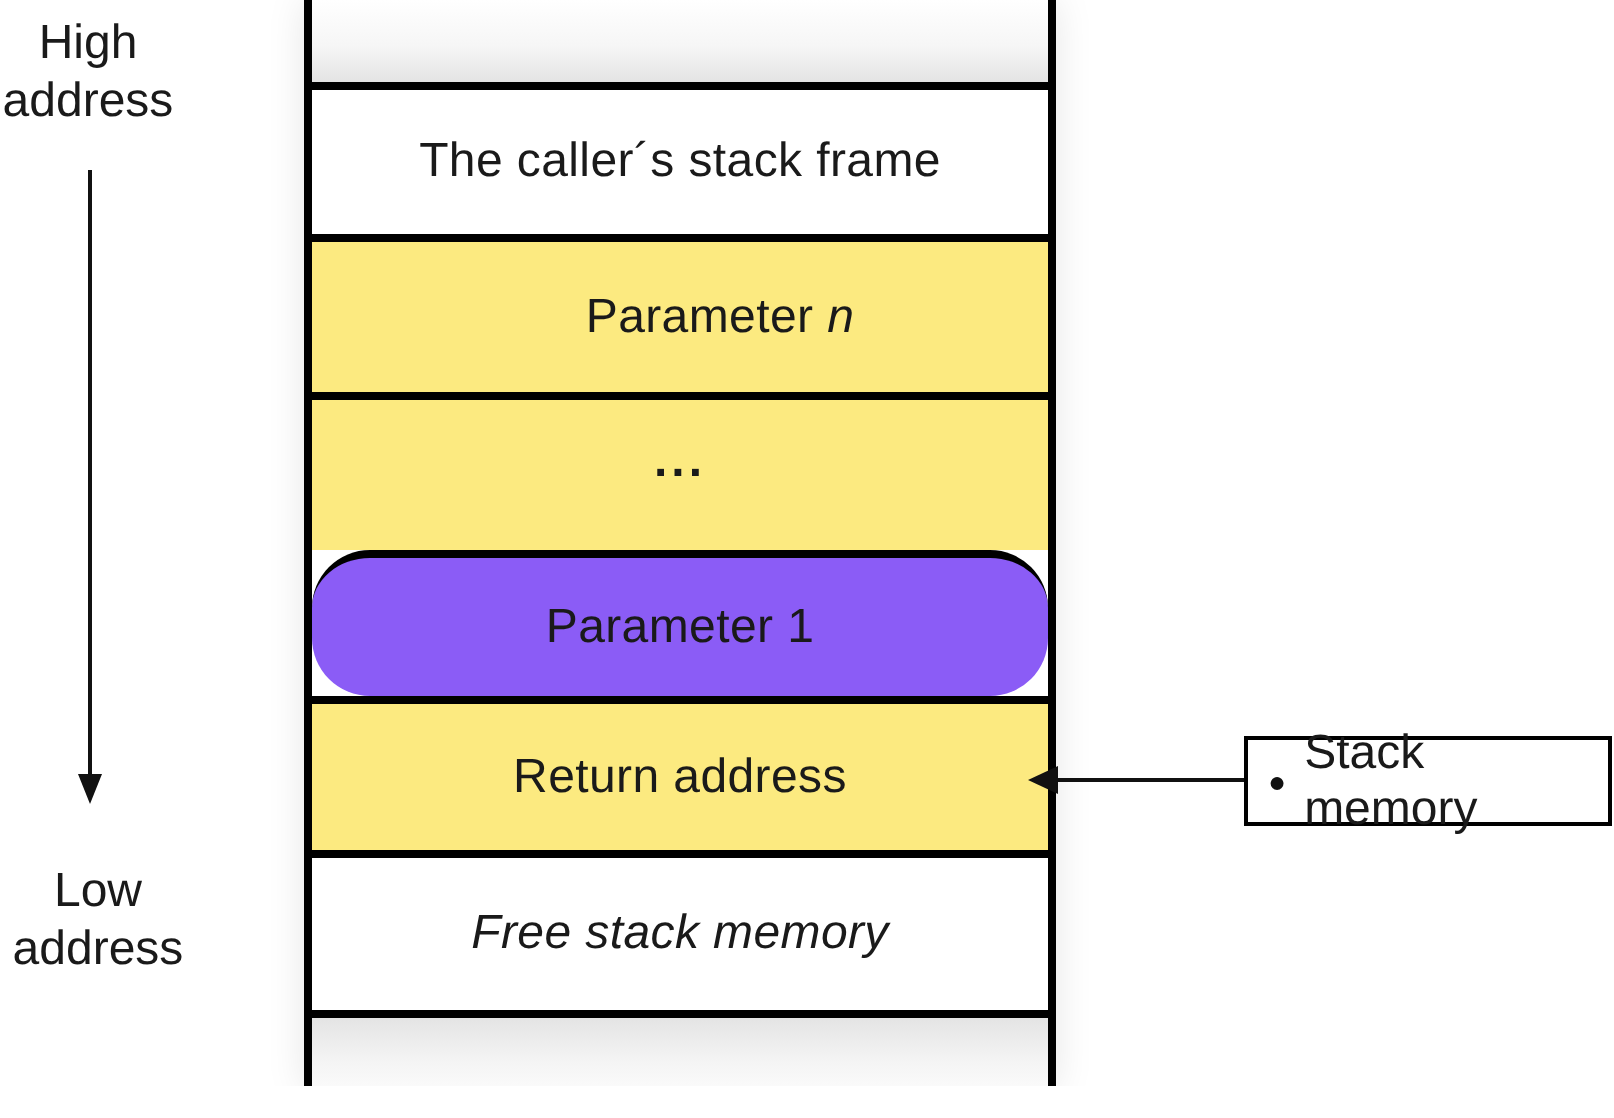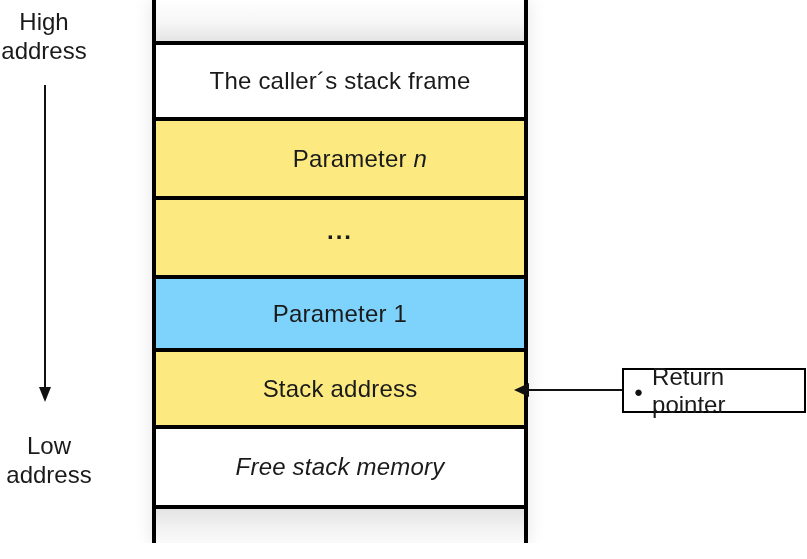--- a/index.html
+++ b/index.html
@@ -149,36 +149,36 @@
     </div>
 
     <div class="row row-param-n" style="background: rgb(252, 234, 128); padding-left: 40px;">
       <span><span>Parameter </span><i>n</i></span>
     </div>
 
     <div class="row row-dots" style="background: rgb(252, 234, 128);">
       <span>...</span>
     </div>
 
-    <div class="row row-param-1" style="background: #7dd3fc;">
+    <div class="row row-param-1" style="background: #8b5cf6; border-radius: 29px;">
       <span>Parameter 1</span>
     </div>
 
     <div class="row row-return" style="background: rgb(252, 234, 128);">
-      <span>Stack address</span>
+      <span>Return address</span>
     </div>
 
     <div class="row row-free" style="background: rgb(255, 255, 255);">
       <span>Free stack memory</span>
     </div>
 
     <div class="spacer bottom"></div>
   </div>
 
   <div class="sp-line"></div>
   <div class="sp-head"></div>
 
   <div class="sp-box">
     <span class="sp-bullet">●</span>
-    <span>Return pointer</span>
+    <span>Stack memory</span>
   </div>
 
 </div>
 
 </body></html>

